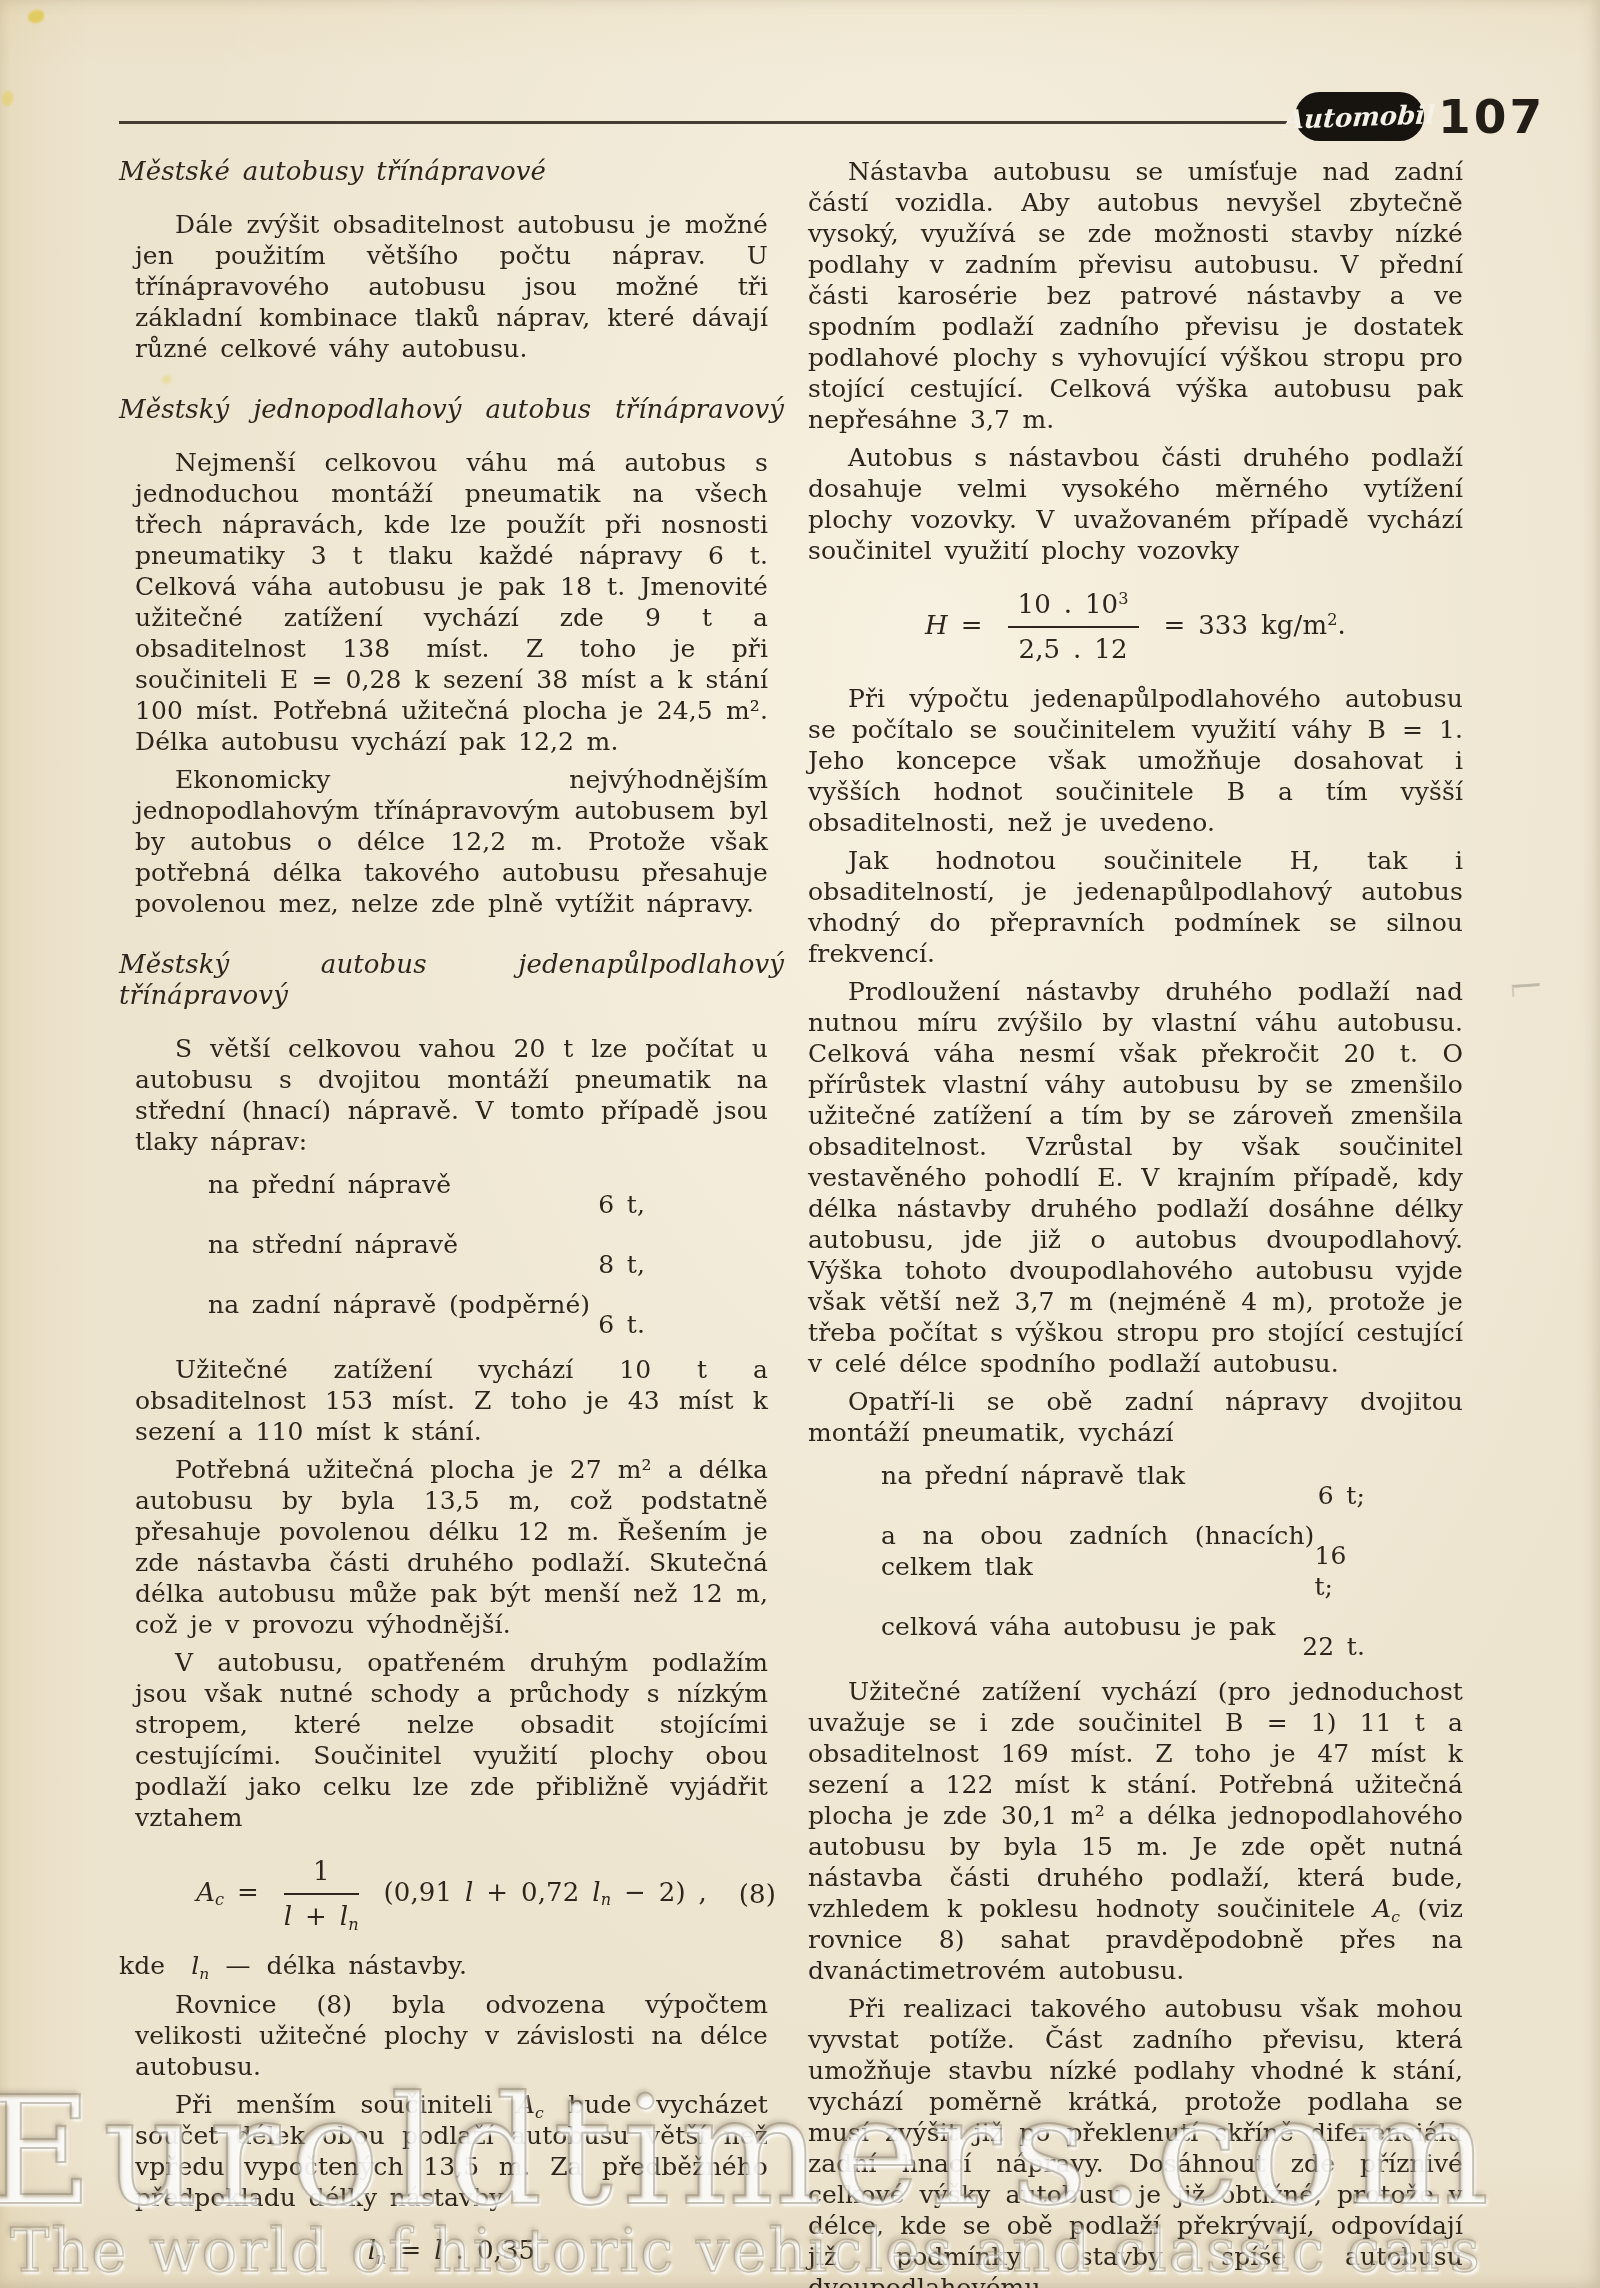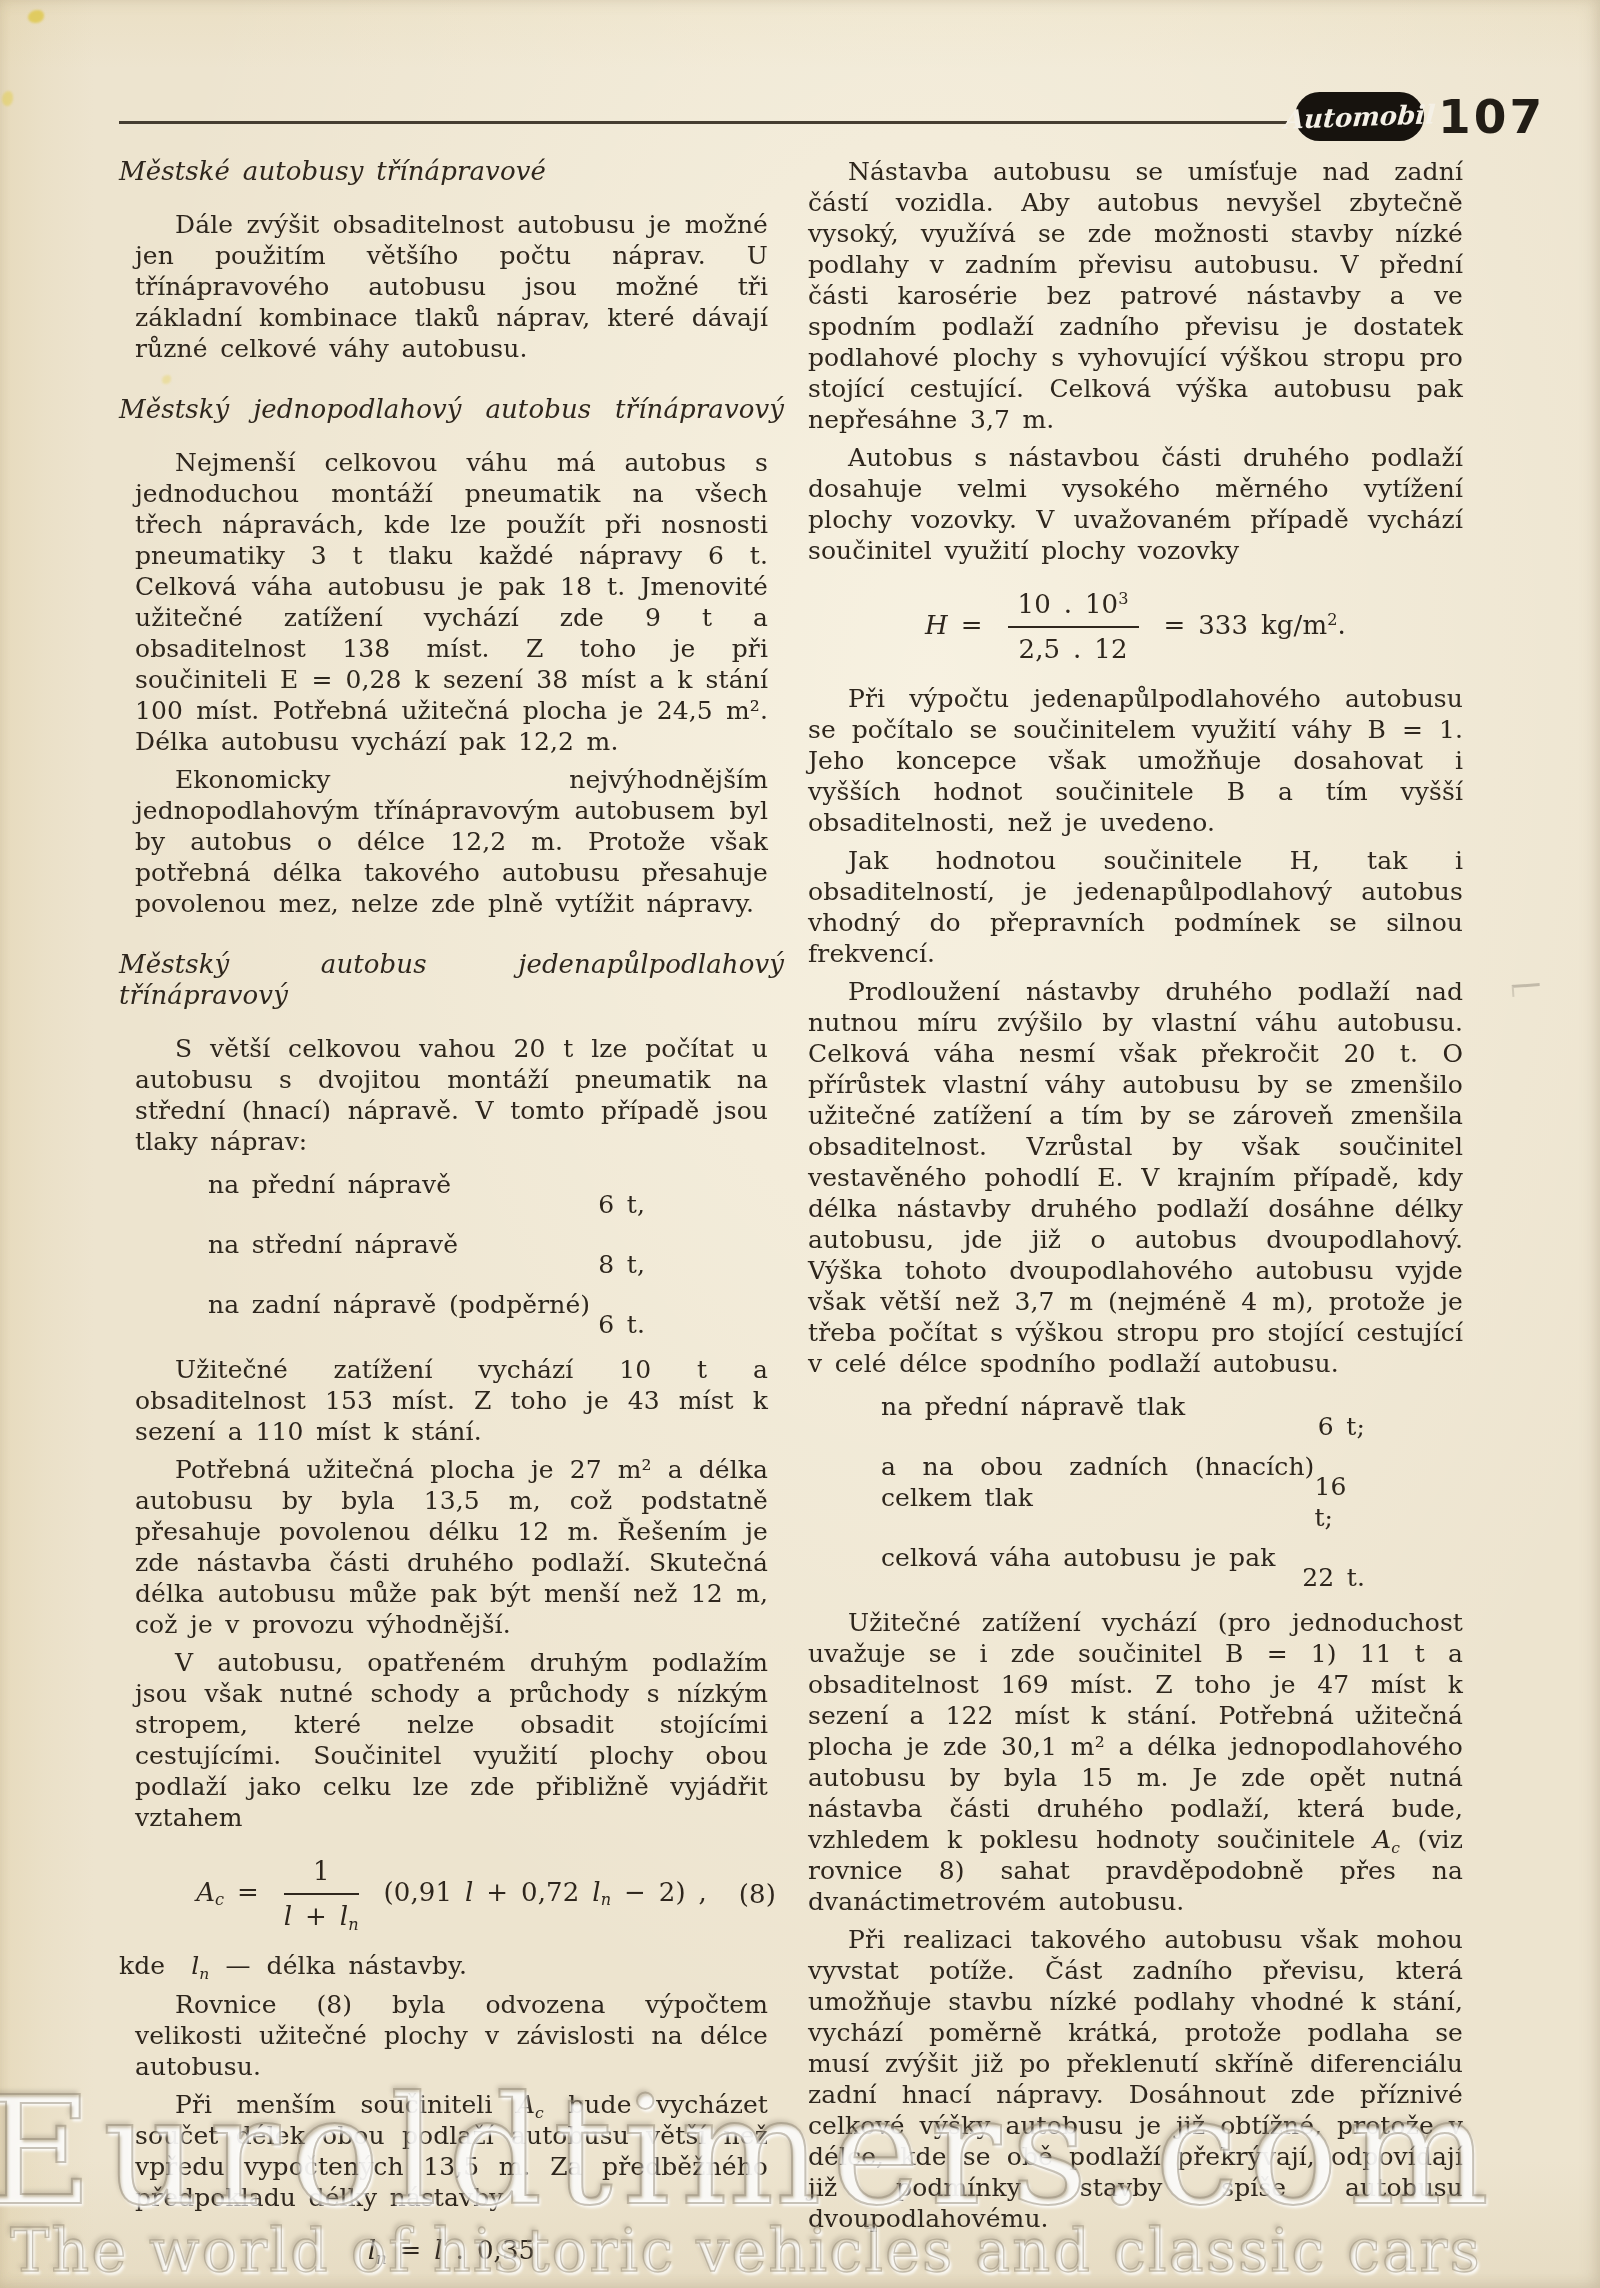--- a/index.html
+++ b/index.html
@@ -147,20 +147,21 @@
         <span class="fnum"><span>10 . 10</span><sup>3</sup></span>
         <span class="fden">2,5 . 12</span>
       </span>
       <span>=</span>
       <span>333 kg/m</span><sup>2</sup><span>.</span>
     </div>
 
     <p class="p">Při výpočtu jedenapůlpodlahového autobusu se počítalo se součinitelem využití váhy B = 1. Jeho koncepce však umožňuje dosahovat i vyšších hodnot součinitele B a tím vyšší obsaditelnosti, než je uvedeno.</p>
     <p class="p">Jak hodnotou součinitele H, tak i obsaditelností, je jedenapůlpodlahový autobus vhodný do přepravních podmínek se silnou frekvencí.</p>
     <p class="p">Prodloužení nástavby druhého podlaží nad nutnou míru zvýšilo by vlastní váhu autobusu. Celková váha nesmí však překročit 20 t. O přírůstek vlastní váhy autobusu by se zmenšilo užitečné zatížení a tím by se zároveň zmenšila obsaditelnost. Vzrůstal by však součinitel vestavěného pohodlí E. V krajním případě, kdy délka nástavby druhého podlaží dosáhne délky autobusu, jde již o autobus dvoupodlahový. Výška tohoto dvoupodlahového autobusu vyjde však větší než 3,7 m (nejméně 4 m), protože je třeba počítat s výškou stropu pro stojící cestující v celé délce spodního podlaží autobusu.</p>
+    <p class="p">Opatří-li se obě zadní nápravy dvojitou montáží pneumatik, vychází</p>
 
     <div class="vlist">
       <div class="vrow">
         <span class="lbl">na přední nápravě tlak</span>
         <span class="val">6 t;</span>
       </div>
       <div class="vrow">
         <span class="lbl">a na obou zadních (hnacích) celkem tlak</span>
         <span class="val">16 t;</span>
       </div>

